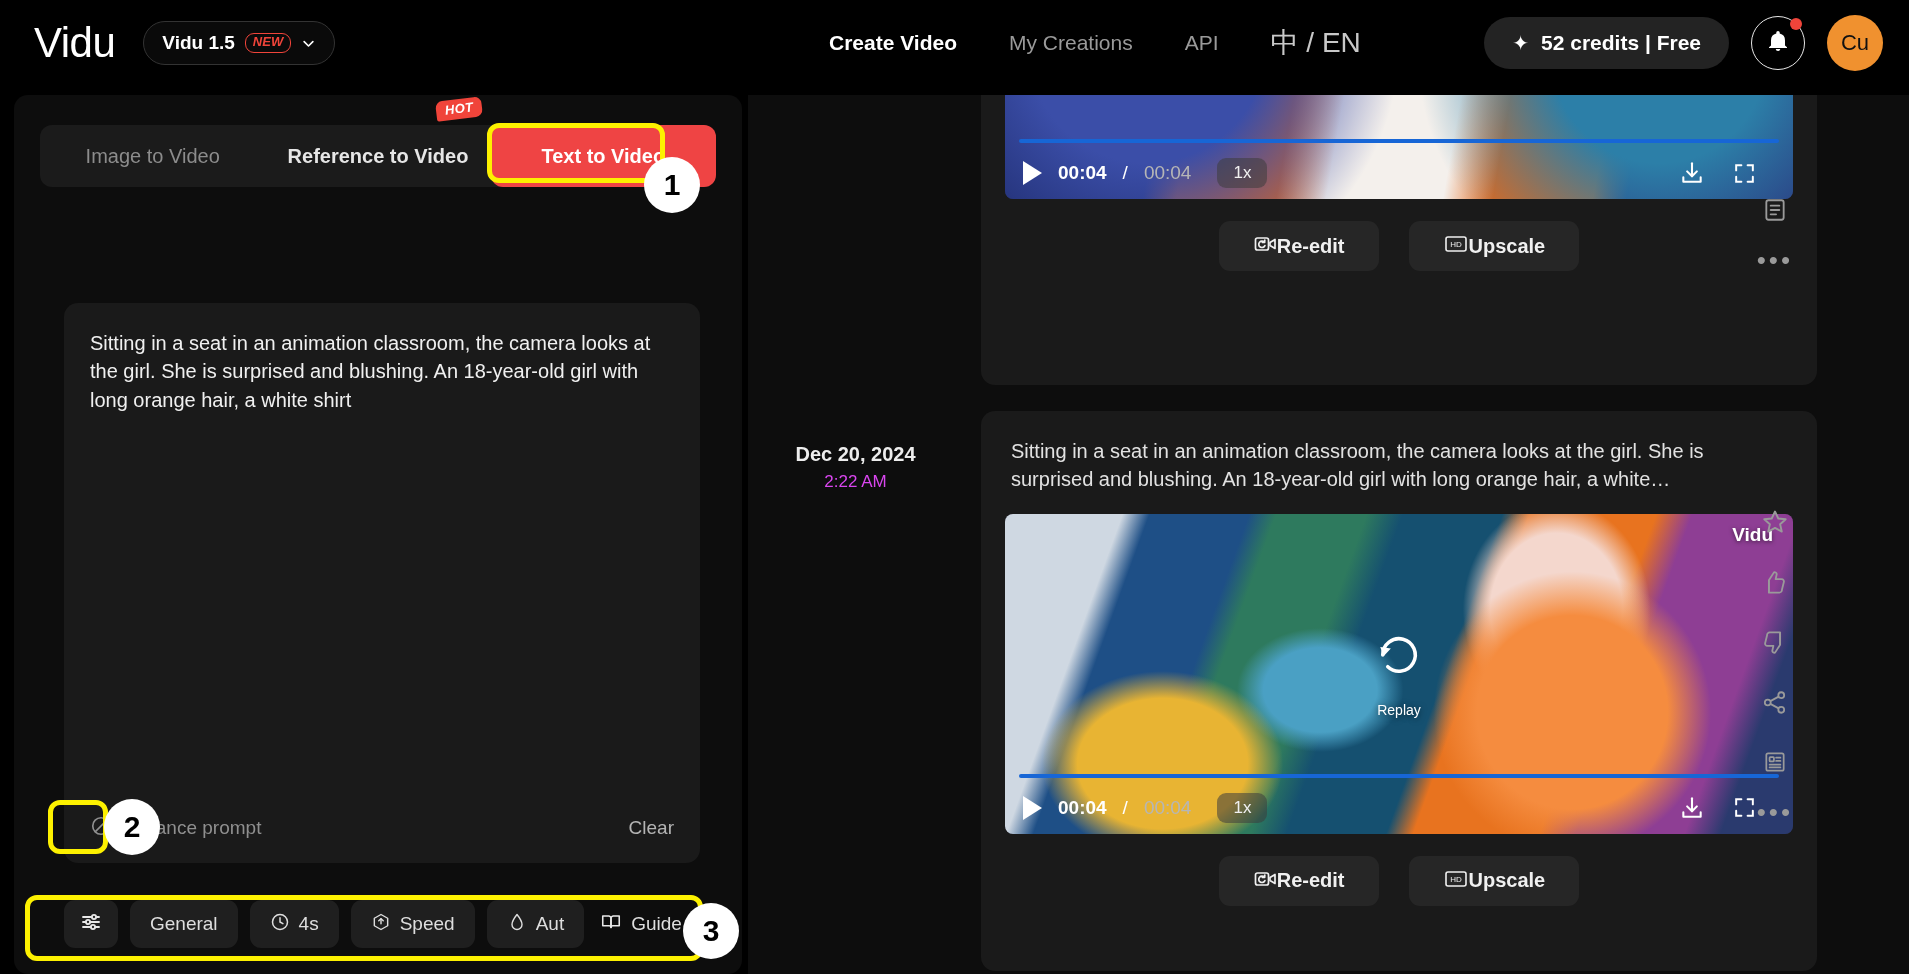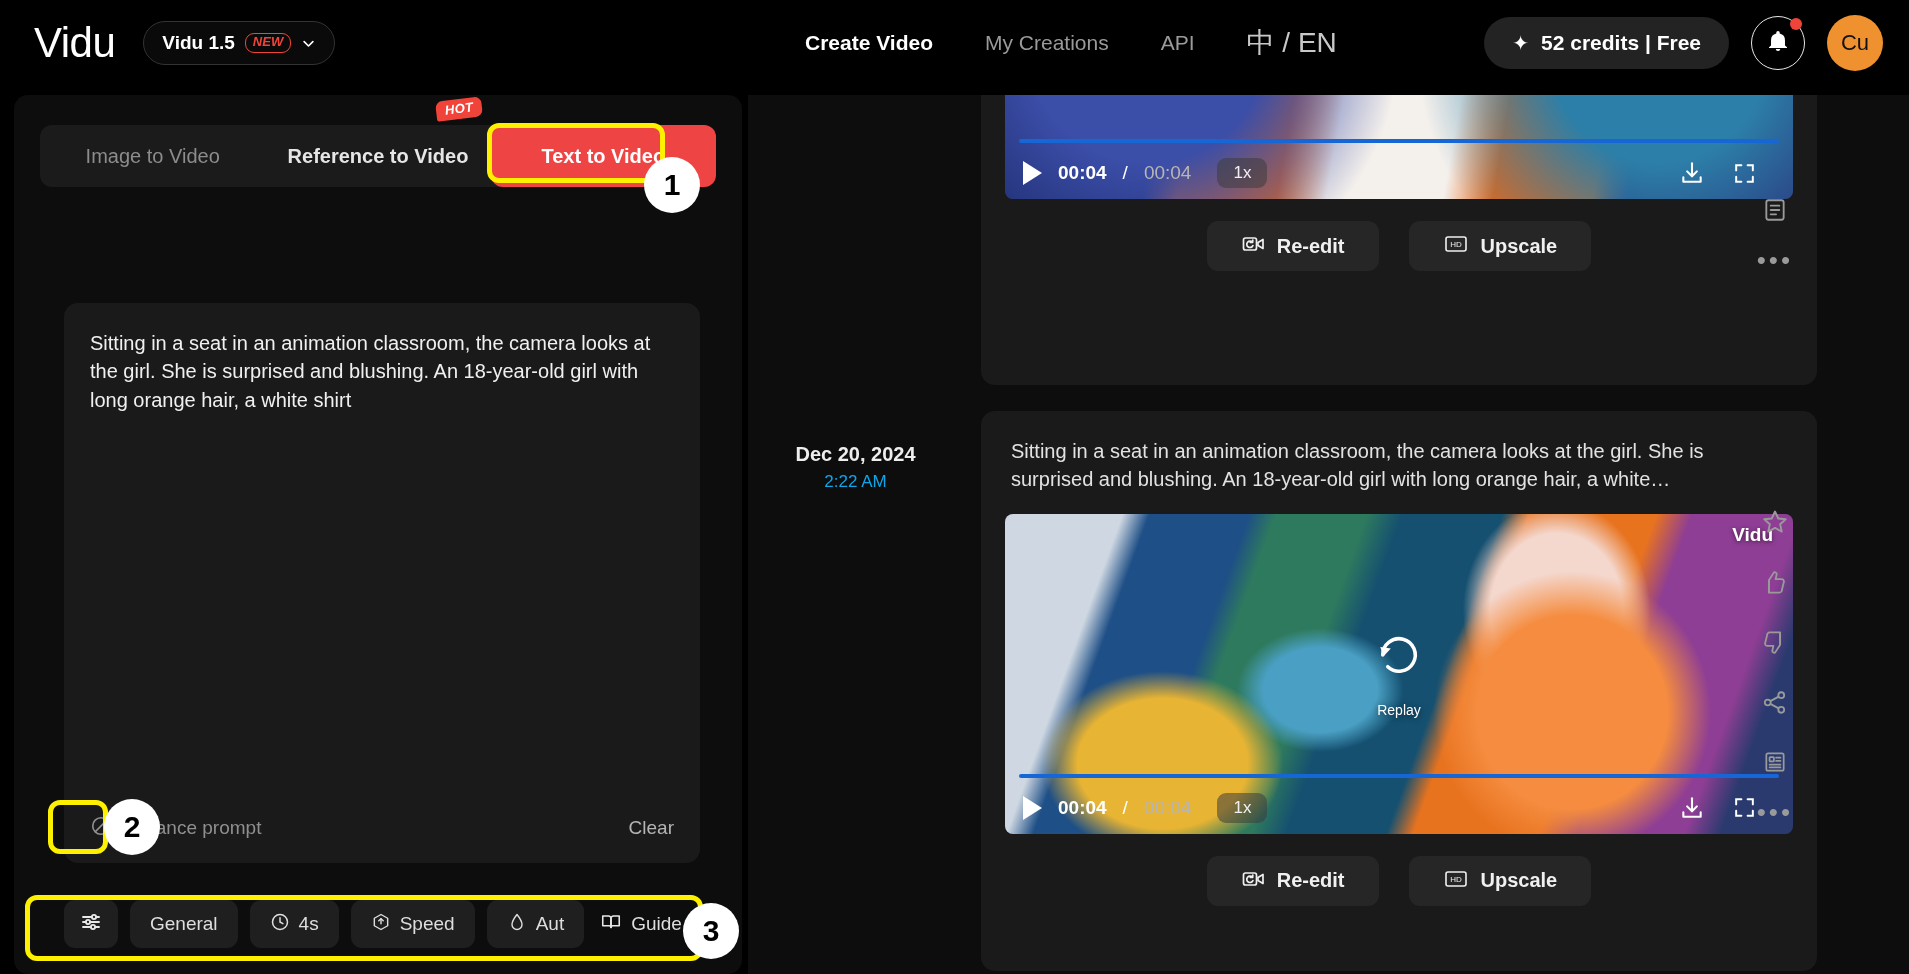--- a/index.html
+++ b/index.html
@@ -30,21 +30,21 @@
   .badge-new {
     font-size: 13px; font-style: italic; font-weight: 700; color: #f0443a;
     border: 1.5px solid #f0443a; border-radius: 9px; padding: 1px 7px 2px;
     line-height: 1.1;
   }
   .chev { width: 15px; height: 15px; display: block; }
 
   .nav { position: absolute; left: 805px; top: 0; height: 86px;
          display: flex; align-items: center; gap: 52px; }
   .nav-item { font-size: 21px; color: #9a9a9a; cursor: pointer; white-space: nowrap; }
-  .nav-item.active { color: #fff; font-weight: 600; }
+  .nav-item.active { color: #fff; font-weight: 600; margin-left: 24px; }
   .lang { font-size: 28px; color: #c8c8c8; cursor: pointer; }
 
   .header-right {
     position: absolute; right: 26px; top: 0; height: 86px;
     display: flex; align-items: center; gap: 22px;
   }
   .credits-pill {
     height: 52px; padding: 0 28px; border-radius: 26px; background: #232323;
     display: flex; align-items: center; gap: 12px; cursor: pointer;
   }
@@ -179,27 +179,27 @@
   }
   .replay-label {
     font-size: 14px; color: #fff; text-shadow: 0 1px 6px rgba(0,0,0,.6);
   }
   .card-actions {
     display: flex; align-items: center; justify-content: center; gap: 30px;
     padding: 22px 0 24px;
   }
   .act-btn {
     height: 50px; padding: 0 34px; background: #262626; border-radius: 11px;
-    display: flex; align-items: center; gap: 12px; cursor: pointer;
+    display: flex; align-items: center; cursor: pointer;
   }
   .act-label { font-size: 20px; color: #f0f0f0; font-weight: 600; }
 
   .meta { position: absolute; left: 0; width: 215px; text-align: center; }
   .meta-date { font-size: 20px; color: #ededed; font-weight: 600; }
-  .meta-time { font-size: 17px; color: #0ea5e9; margin-top: 6px; }
+  .meta-time { font-size: 17px; color: #d946ef; margin-top: 6px; }
   .card-desc {
     font-size: 20px; line-height: 1.42; color: #e2e2e2; padding: 0 4px;
   }
 
   .side-icons {
     position: absolute; right: 24px; display: flex; flex-direction: column;
     align-items: center; gap: 30px;
   }
   .side-icon { cursor: pointer; width: 30px; height: 30px;
                display: flex; align-items: center; justify-content: center; }

